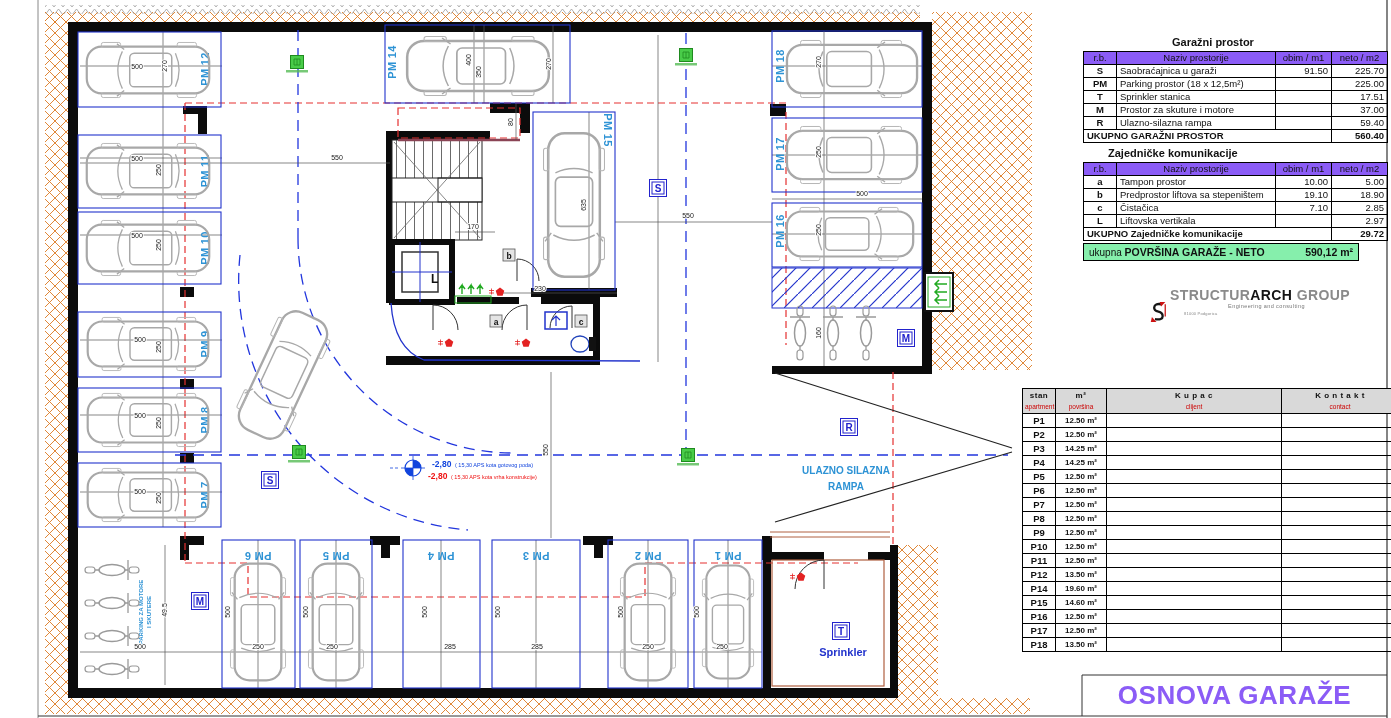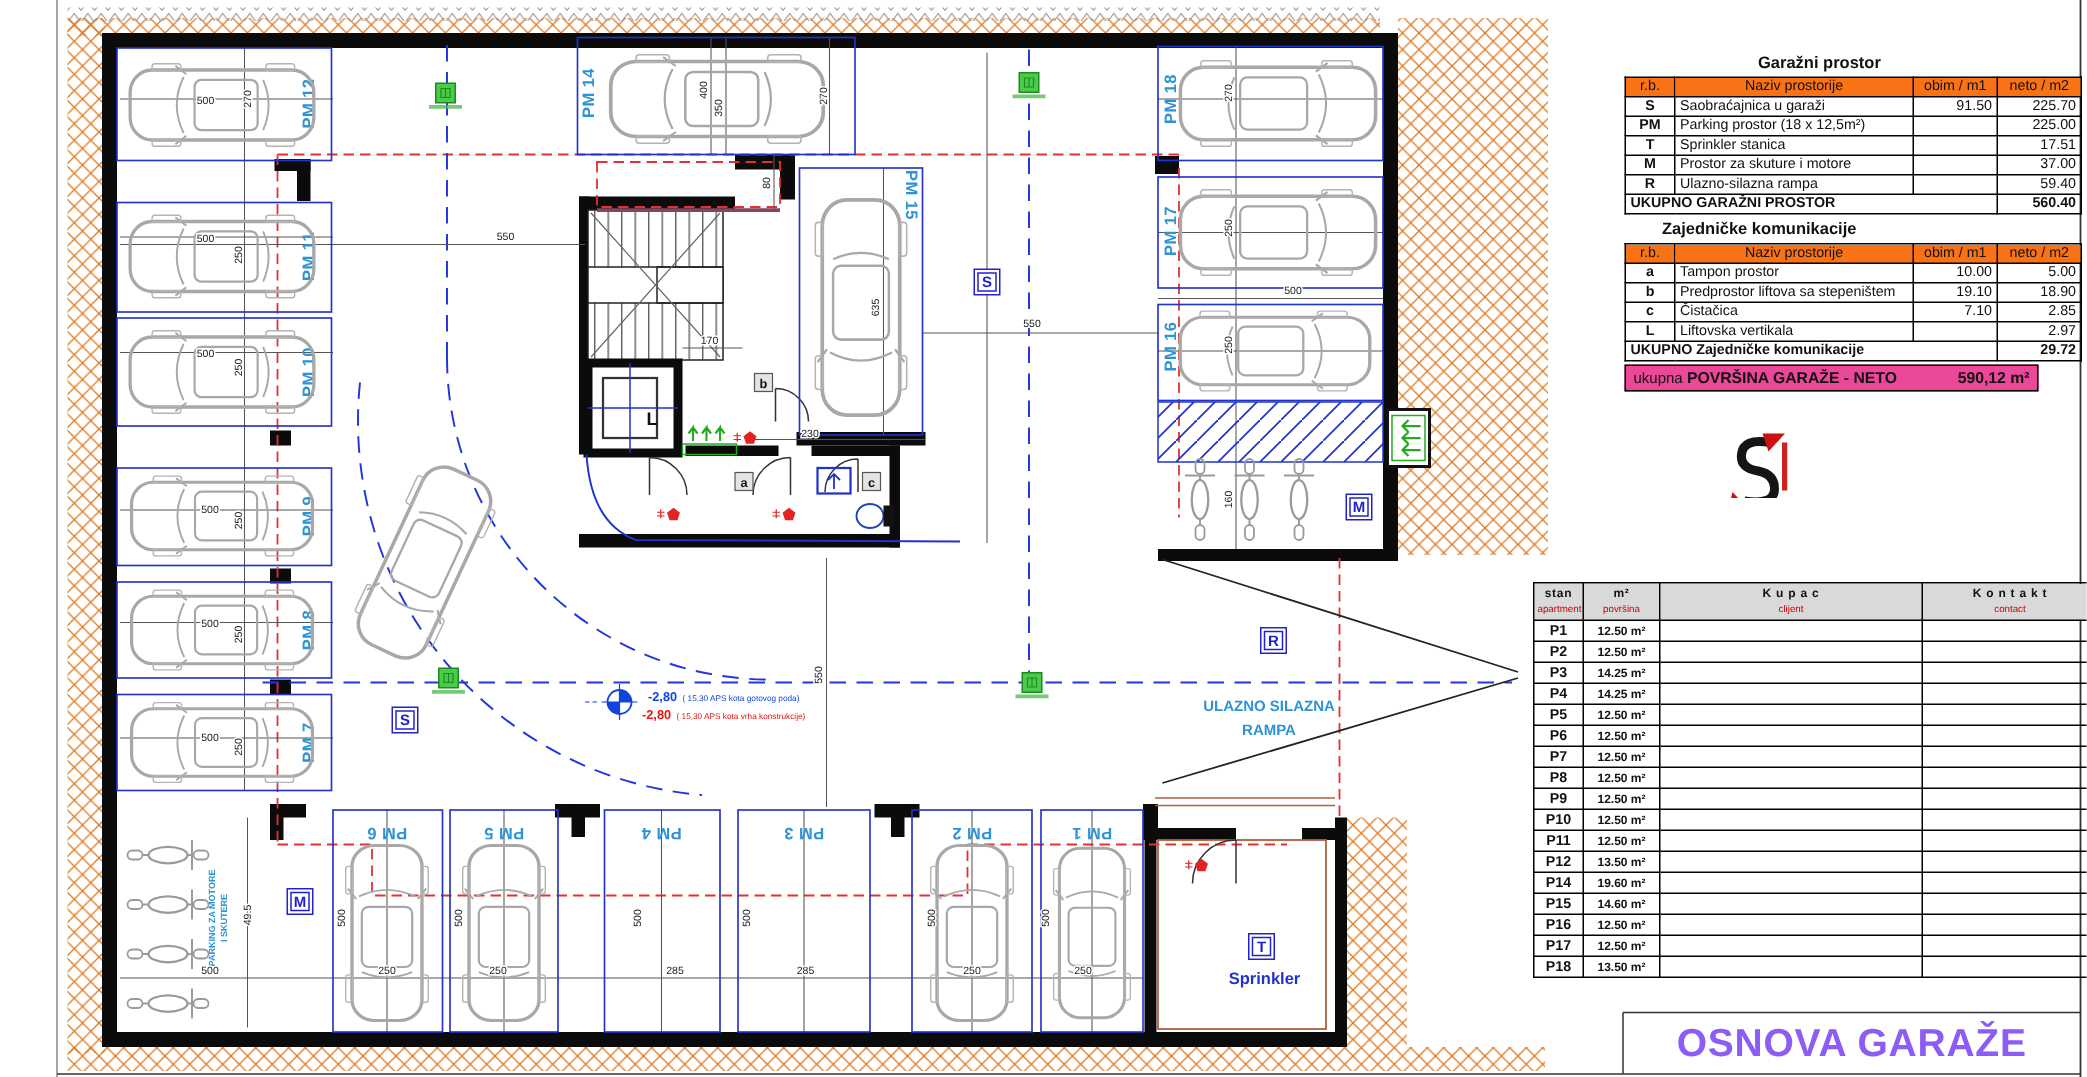--- a/index.html
+++ b/index.html
@@ -8,27 +8,27 @@
   svg text{font-family:"Liberation Sans",sans-serif;}
   .sheet{position:absolute;inset:0;}
   #plan-svg{position:absolute;left:0;top:0;}
 
   
   .abs{position:absolute;}
   .tbl-title{font-size:11px;font-weight:bold;}
   table.mini{border-collapse:collapse;table-layout:fixed;font-size:9.5px;}
   table.mini th,table.mini td{border:1px solid #000;padding:0 3px;height:12px;
       overflow:hidden;white-space:nowrap;line-height:12px;}
-  table.mini th{background:#f97316;font-weight:normal;text-align:center;}
+  table.mini th{background:#8b5cf6;font-weight:normal;text-align:center;}
   table.mini td.rb{font-weight:bold;text-align:center;}
   table.mini td.nm{text-align:left;}
   table.mini td.num{text-align:right;}
   table.mini tr.total td{font-weight:bold;border:1.6px solid #000;}
   .sumrow{display:flex;justify-content:space-between;align-items:center;
-      border:1px solid #000;background:#ec4899;padding:1px 5px;margin-bottom:3px;
+      border:1px solid #000;background:#86efac;padding:1px 5px;margin-bottom:3px;
       font-size:10px;height:14px;line-height:13px;}
   .sumrow b{font-size:10.5px;}
   .logo{display:flex;align-items:flex-start;gap:4px;}
   .wordmark{font-size:14px;font-weight:bold;letter-spacing:.4px;line-height:15px;white-space:nowrap;}
   .lg-gray{color:#8a8a8a;}
   .lg-black{color:#141414;}
   .tagline{font-size:5.5px;color:#777;margin-left:58px;letter-spacing:.4px;}
   .addr{font-size:4px;color:#888;margin-left:14px;margin-top:2px;letter-spacing:.2px;}
 
   table.apt{border-collapse:collapse;table-layout:fixed;font-size:8.5px;border:1.6px solid #000;}
@@ -479,20 +479,25 @@
   </div>
 </div>
 
 <div class="abs logo" style="left:1150px;top:288px;width:200px;">
   <svg width="42" height="44" viewBox="0 0 42 44">
     <path d="M30,7 Q12,4 11,15 Q10,24 22,26 Q33,28 33,38 Q33,49 13,46" stroke="#151515" stroke-width="6" fill="none"></path>
     <polygon points="25,1 40,1 29,13" fill="#cc1111"></polygon>
     <polygon points="5,40 17,53 2,53" fill="#cc1111"></polygon>
     <rect x="38" y="7" width="3.5" height="32" fill="#cc2222"></rect>
   </svg>
+  <div class="logo-txt">
+    <div class="wordmark"><span class="lg-gray">STRUCTUR</span><span class="lg-black">ARCH</span><span class="lg-gray"> GROUP</span></div>
+    <div class="tagline">Engineering and consulting</div>
+    <div class="addr">81000 Podgorica</div>
+  </div>
 </div>
 
 <table class="apt abs" id="apt-table" style="left:1022px;top:388px;width:360px;">
       <tbody>
         <tr>
           <th style="width:28px">
             <div class="h-main">stan</div>
             <div class="h-sub">apartment</div>
           </th>
           <th style="width:46px">

